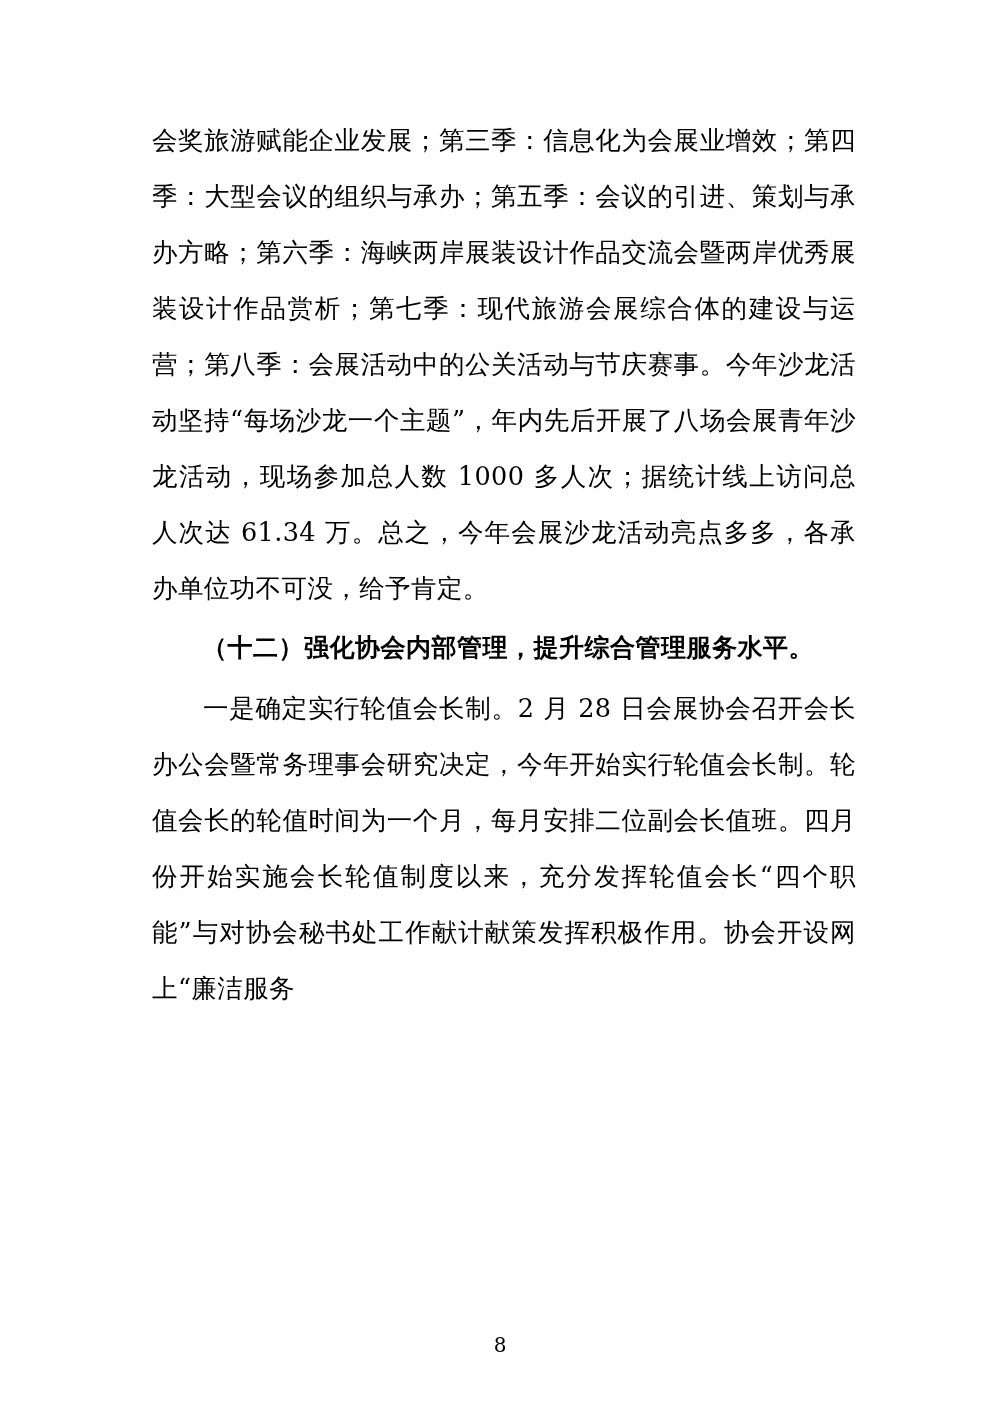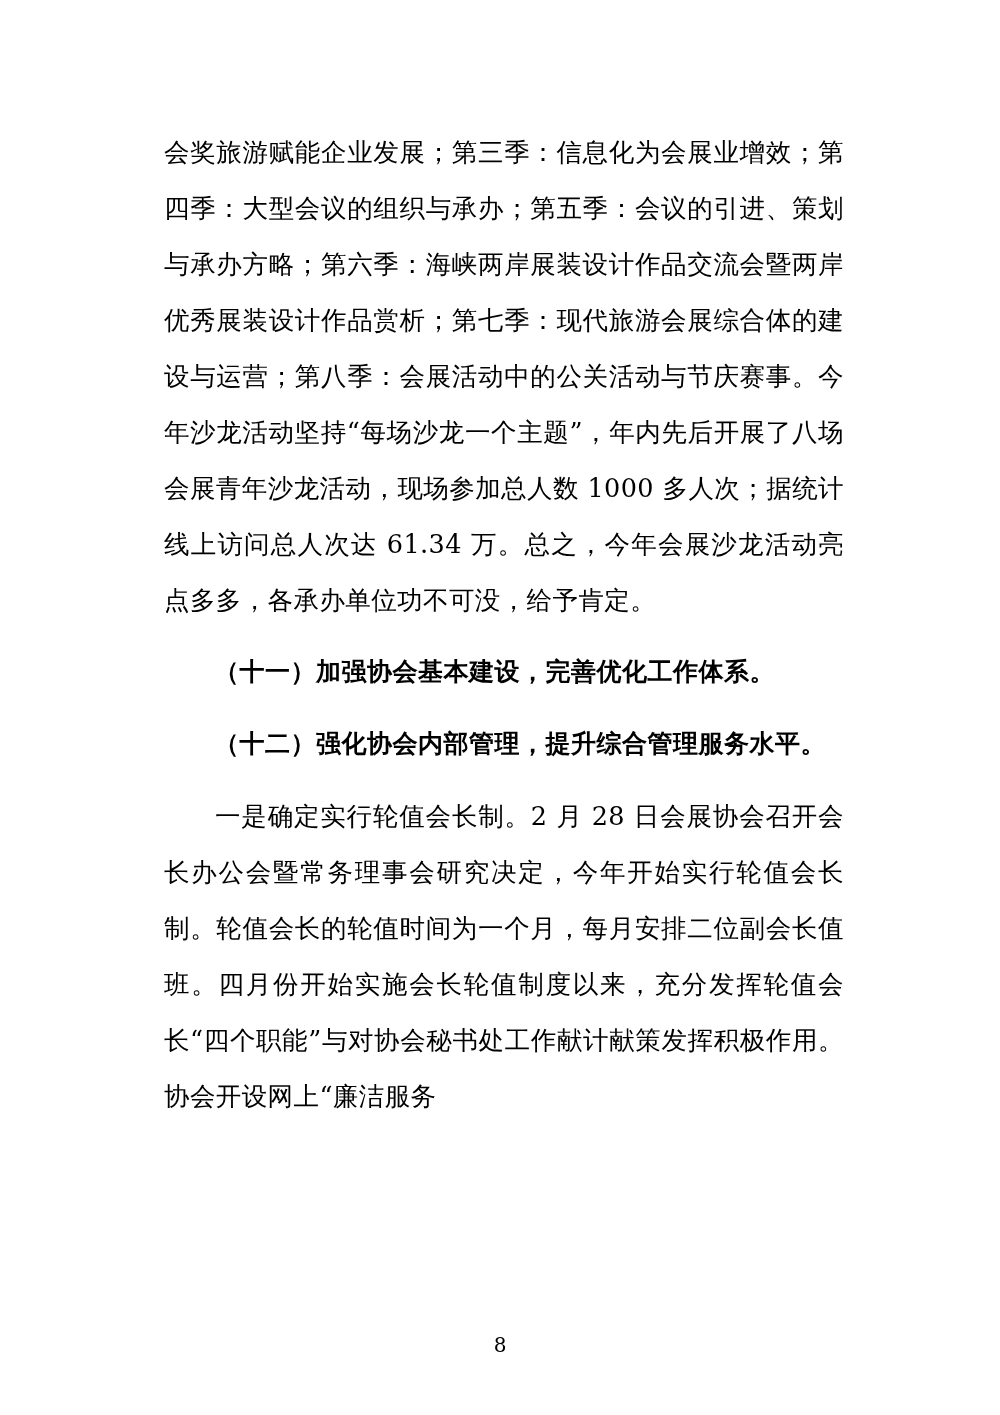--- a/index.html
+++ b/index.html
@@ -23,21 +23,21 @@
     padding: 108px 140px 60px 148px;
   }
   .doc-body {
     font-size: 25.5px;
     line-height: 56px;
     text-align: justify;
     text-justify: inter-ideograph;
     letter-spacing: 0.4px;
   }
   p {
-    margin: 16px;
+    margin: 4px;
     text-indent: 0;
   }
   p.para {
     text-indent: 2em;
   }
   p.cont {
     text-indent: 0;
   }
   p.heading {
     text-indent: 2em;
@@ -55,18 +55,17 @@
     font-size: 20px;
     font-family: "DejaVu Serif", "Liberation Serif", serif;
   }
 </style>
 </head>
 <body>
 
 <div class="page">
   <div class="doc-body">
     <p class="cont">会奖旅游赋能企业发展；第三季：信息化为会展业增效；第四季：大型会议的组织与承办；第五季：会议的引进、策划与承办方略；第六季：海峡两岸展装设计作品交流会暨两岸优秀展装设计作品赏析；第七季：现代旅游会展综合体的建设与运营；第八季：会展活动中的公关活动与节庆赛事。今年沙龙活动坚持“每场沙龙一个主题”，年内先后开展了八场会展青年沙龙活动，现场参加总人数 1000 多人次；据统计线上访问总人次达 61.34 万。总之，今年会展沙龙活动亮点多多，各承办单位功不可没，给予肯定。</p>
-    <p class="heading">（十一）加强协会基本建设，完善优化工作体系。</p>
     <p class="heading">（十二）强化协会内部管理，提升综合管理服务水平。</p>
     <p class="para">一是确定实行轮值会长制。2 月 28 日会展协会召开会长办公会暨常务理事会研究决定，今年开始实行轮值会长制。轮值会长的轮值时间为一个月，每月安排二位副会长值班。四月份开始实施会长轮值制度以来，充分发挥轮值会长“四个职能”与对协会秘书处工作献计献策发挥积极作用。协会开设网上“廉洁服务</p>
   </div>
   <div class="page-number">8</div>
 </div>
 
 </body></html>

